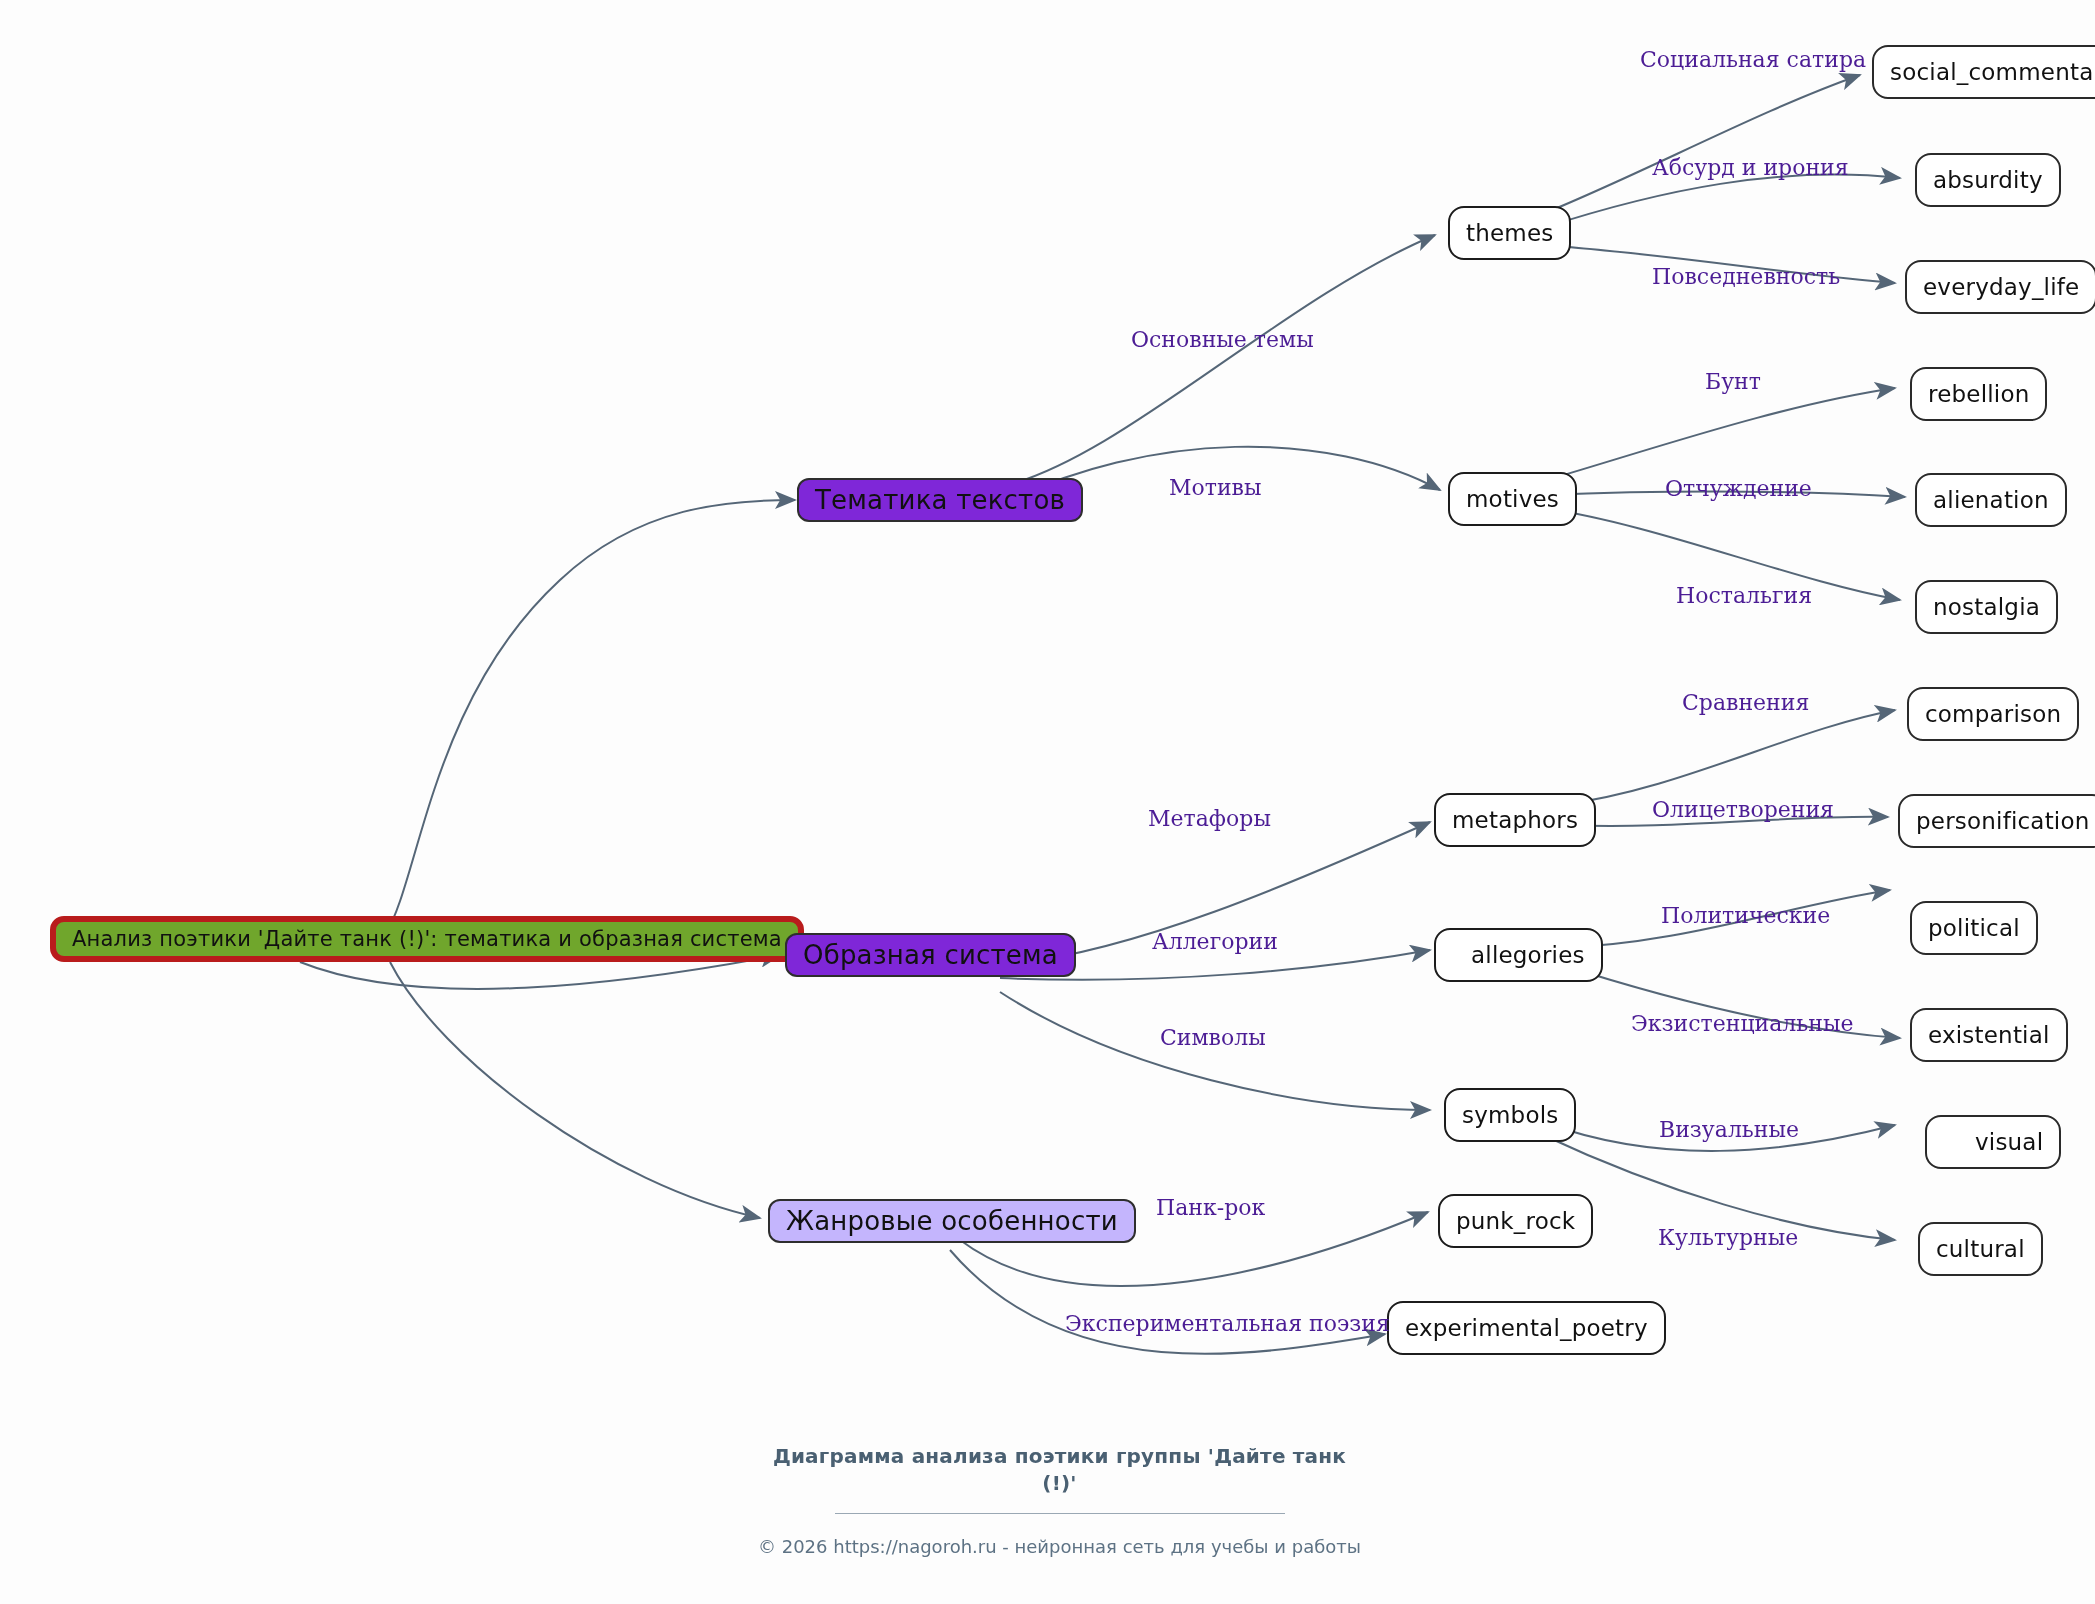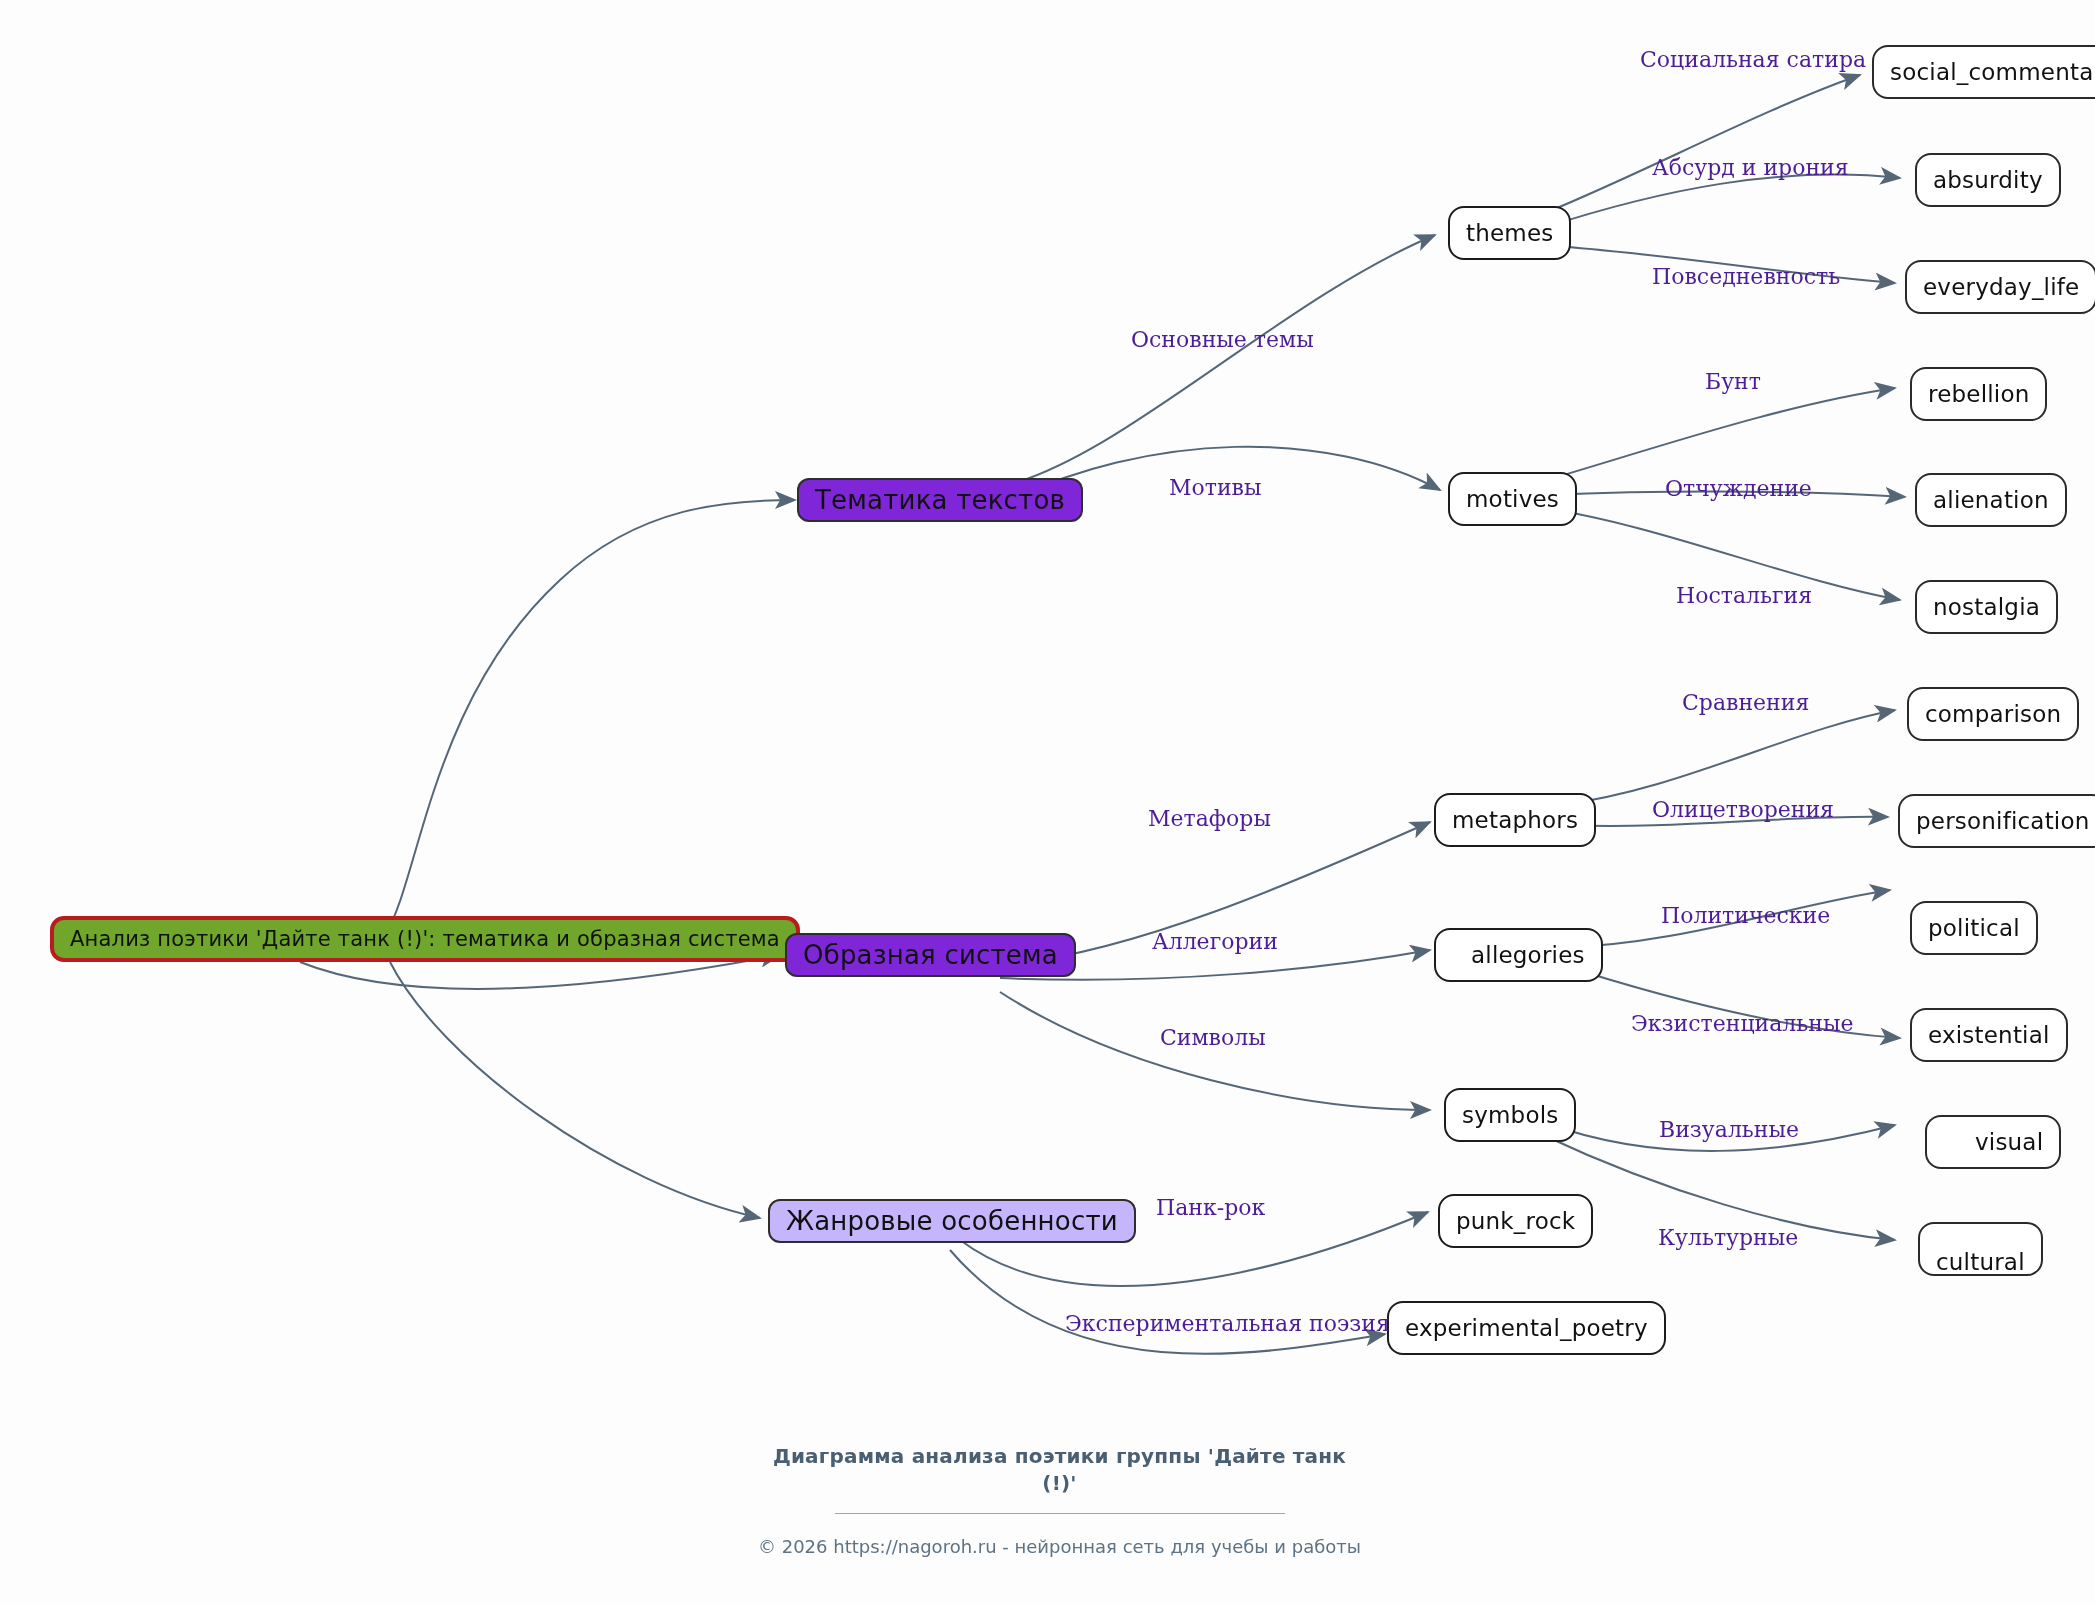--- a/index.html
+++ b/index.html
@@ -46,21 +46,21 @@
   }
   .node.leaf {
     border-color: #2a2a2a;
     border-width: 2px;
   }
   .node.mid {
     border-color: #1c1c1c;
   }
   .node.root {
     border-radius: 14px;
-    border: 4px solid #b91c1c;
+    border: 6px solid #b91c1c;
     height: 46px;
     font-size: 21px;
   }
   .node.branch {
     border-radius: 12px;
     border: 2px solid #2e2e2e;
     height: 44px;
     font-size: 26px;
   }
   .edge-label {
@@ -204,21 +204,21 @@
   </div>
   <div class="node leaf" style="left:1910px; top:928px; transform:translateY(-50%);text-align:center;">
     <span>political</span>
   </div>
   <div class="node leaf" style="left:1910px; top:1035px; transform:translateY(-50%);">
     <span>existential</span>
   </div>
   <div class="node leaf" style="left:1925px; top:1142px; transform:translateY(-50%);padding-left:48px;">
     <span>visual</span>
   </div>
-  <div class="node leaf" style="left:1918px; top:1249px; transform:translateY(-50%);align-items:flex-end;">
+  <div class="node leaf" style="left:1918px; top:1249px; transform:translateY(-50%);">
     <span>cultural</span>
   </div>
 
   <div class="edge-label" style="left:1131px; top:327px;">Основные темы</div>
   <div class="edge-label" style="left:1169px; top:475px;">Мотивы</div>
   <div class="edge-label" style="left:1148px; top:806px;">Метафоры</div>
   <div class="edge-label" style="left:1152px; top:929px;">Аллегории</div>
   <div class="edge-label" style="left:1160px; top:1025px;">Символы</div>
   <div class="edge-label" style="left:1156px; top:1195px;">Панк-рок</div>
   <div class="edge-label" style="left:1065px; top:1311px;">Экспериментальная поэзия</div>

